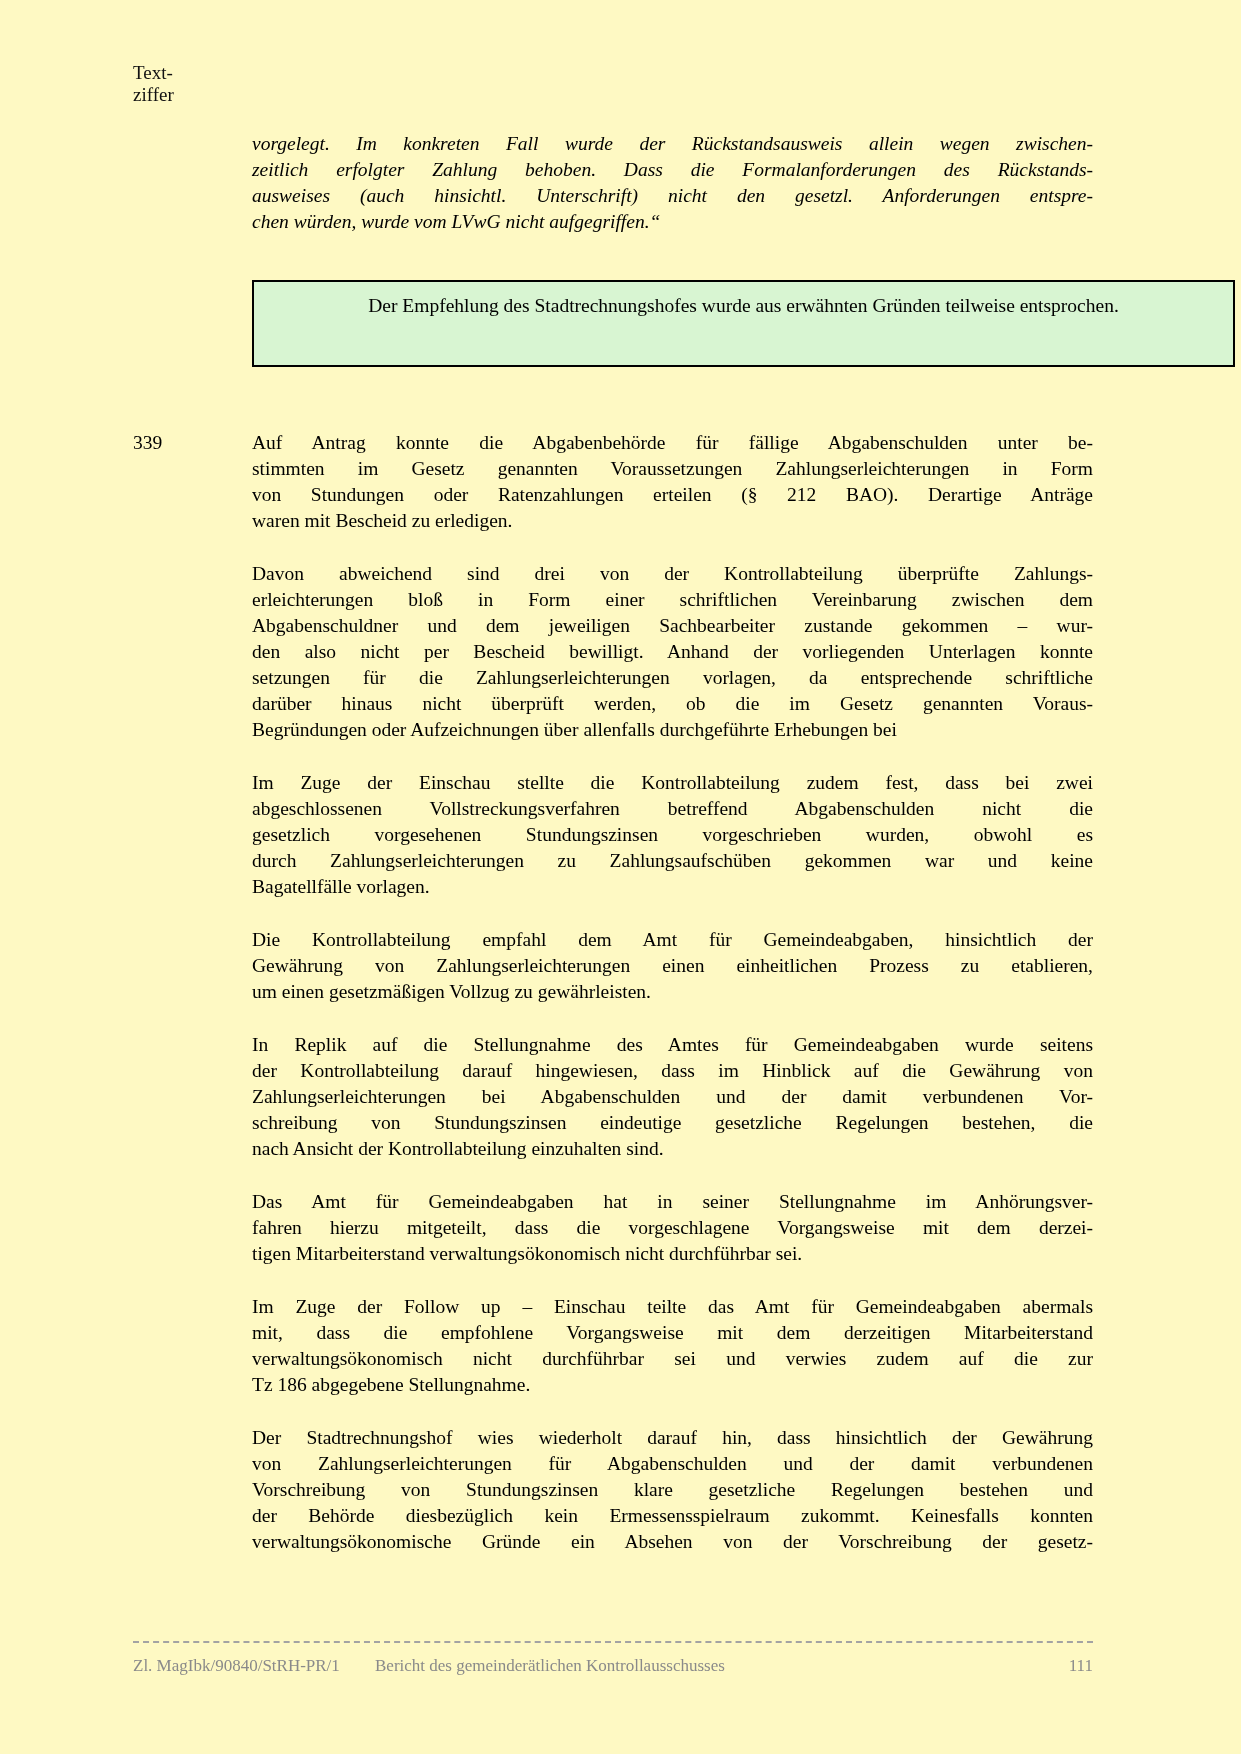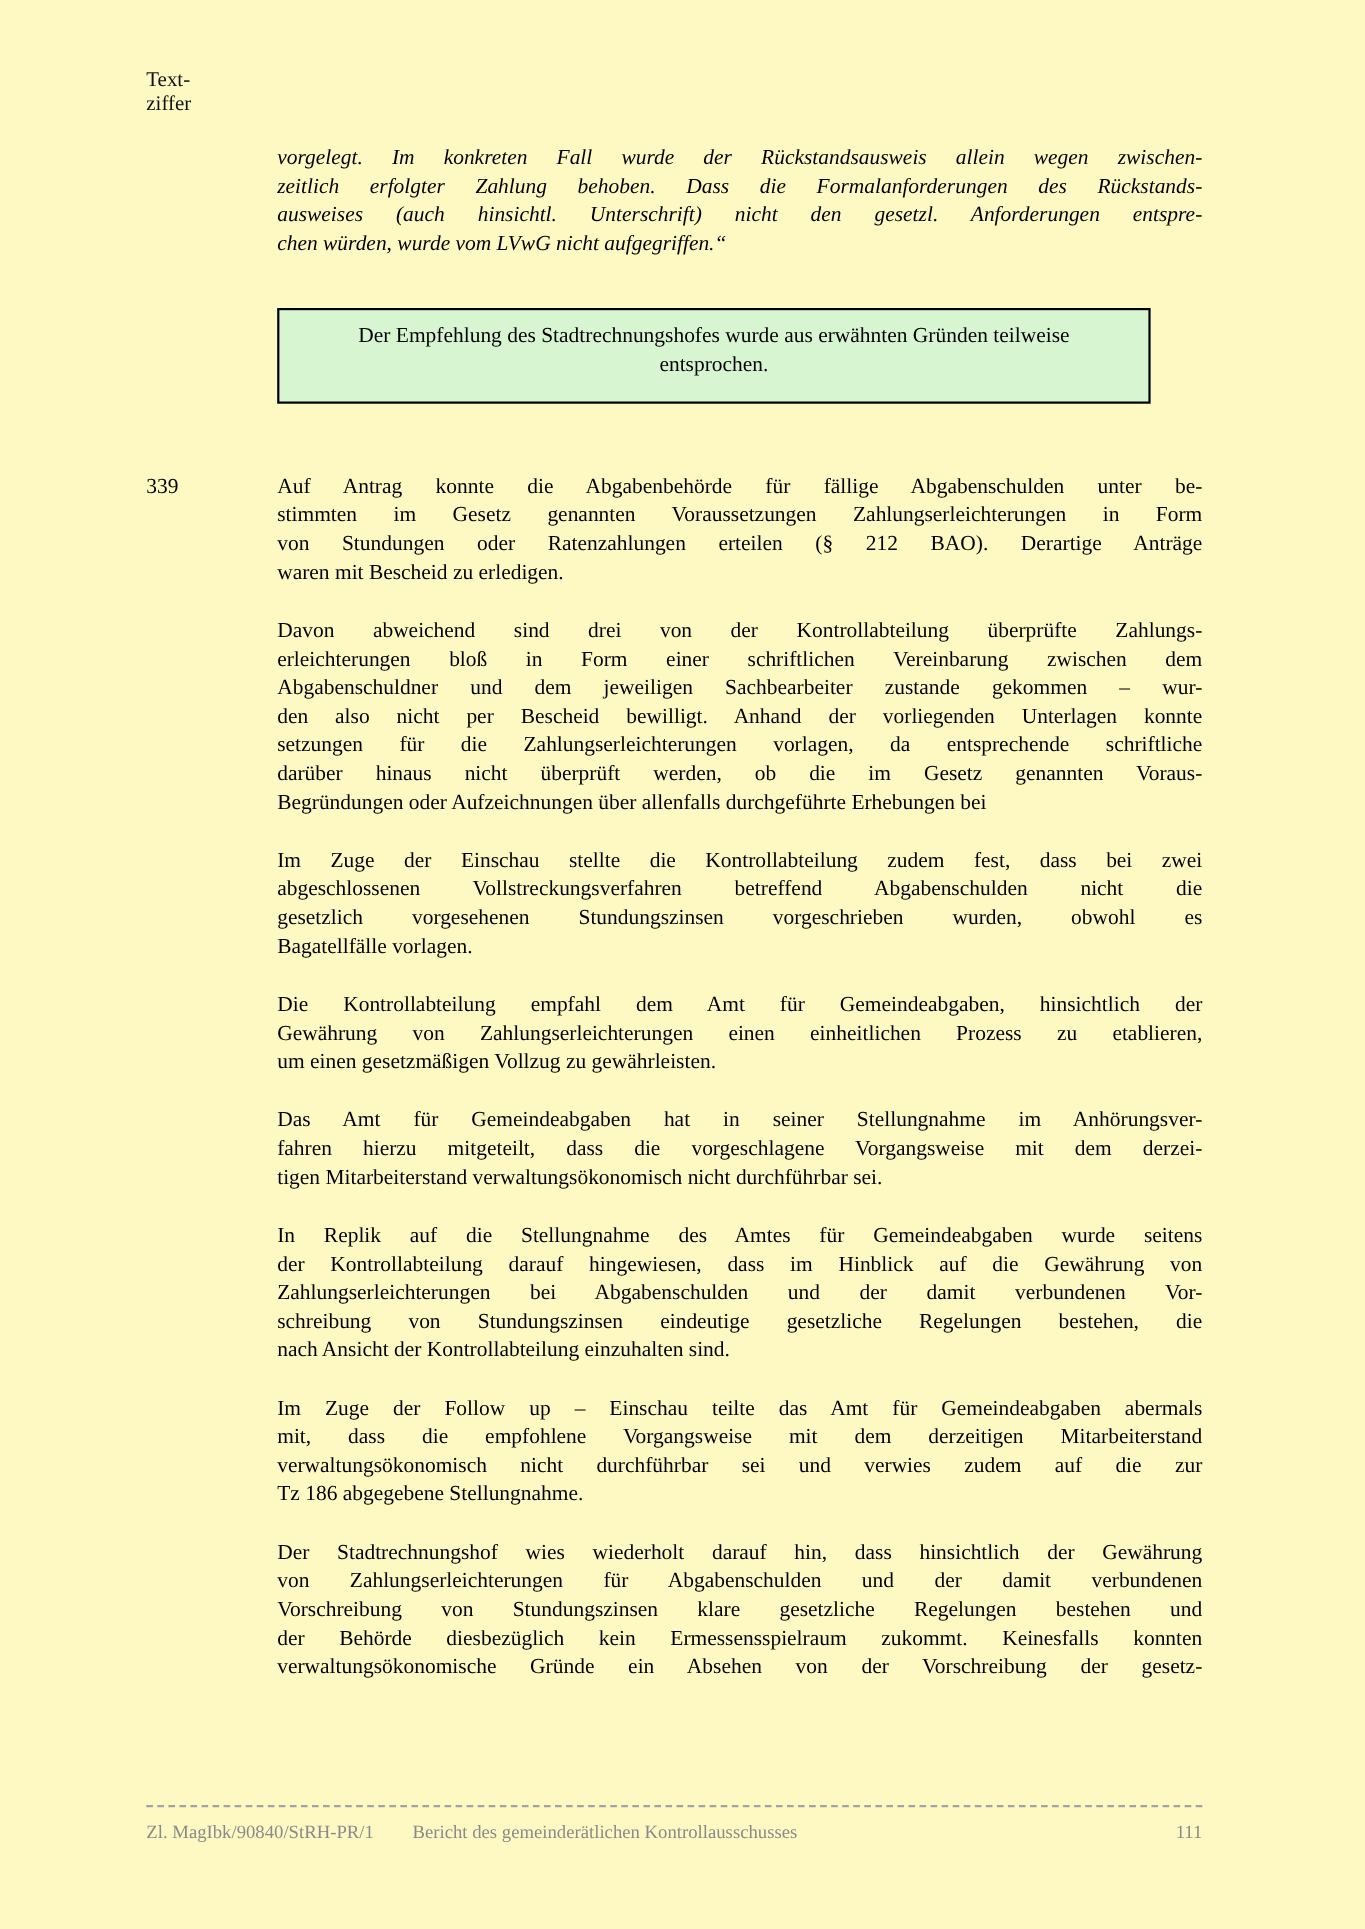--- a/index.html
+++ b/index.html
@@ -28,21 +28,21 @@
     top: 131px;
     width: 841px;
     font-size: 19.5px;
     line-height: 26px;
     font-style: italic;
   }
   .recommendation-box {
     position: absolute;
     left: 252px;
     top: 280px;
-    width: 794px;
+    width: 983px;
     min-height: 87px;
     box-sizing: border-box;
     border: 2px solid #000000;
     background: #d8f5d2;
     padding: 11px 28px 18px 28px;
     font-size: 19.5px;
     line-height: 26px;
     text-align: center;
   }
   .section-number {
@@ -129,38 +129,39 @@
         <div>Abgabenschuldner und dem jeweiligen Sachbearbeiter zustande gekommen – wur-</div>
         <div>den also nicht per Bescheid bewilligt. Anhand der vorliegenden Unterlagen konnte</div>
         <div>setzungen für die Zahlungserleichterungen vorlagen, da entsprechende schriftliche</div>
         <div>darüber hinaus nicht überprüft werden, ob die im Gesetz genannten Voraus-</div>
         <div>Begründungen oder Aufzeichnungen über allenfalls durchgeführte Erhebungen bei</div>
       </div>
     <div class="para">
         <div>Im Zuge der Einschau stellte die Kontrollabteilung zudem fest, dass bei zwei</div>
         <div>abgeschlossenen Vollstreckungsverfahren betreffend Abgabenschulden nicht die</div>
         <div>gesetzlich vorgesehenen Stundungszinsen vorgeschrieben wurden, obwohl es</div>
+        <div>durch Zahlungserleichterungen zu Zahlungsaufschüben gekommen war und keine</div>
         <div>Bagatellfälle vorlagen.</div>
       </div>
     <div class="para">
         <div>Die Kontrollabteilung empfahl dem Amt für Gemeindeabgaben, hinsichtlich der</div>
         <div>Gewährung von Zahlungserleichterungen einen einheitlichen Prozess zu etablieren,</div>
         <div>um einen gesetzmäßigen Vollzug zu gewährleisten.</div>
       </div>
     <div class="para">
-        <div>Das Amt für Gemeindeabgaben hat in seiner Stellungnahme im Anhörungsver-</div>
-        <div>fahren hierzu mitgeteilt, dass die vorgeschlagene Vorgangsweise mit dem derzei-</div>
-        <div>tigen Mitarbeiterstand verwaltungsökonomisch nicht durchführbar sei.</div>
-      </div>
-    <div class="para">
         <div>In Replik auf die Stellungnahme des Amtes für Gemeindeabgaben wurde seitens</div>
         <div>der Kontrollabteilung darauf hingewiesen, dass im Hinblick auf die Gewährung von</div>
         <div>Zahlungserleichterungen bei Abgabenschulden und der damit verbundenen Vor-</div>
         <div>schreibung von Stundungszinsen eindeutige gesetzliche Regelungen bestehen, die</div>
         <div>nach Ansicht der Kontrollabteilung einzuhalten sind.</div>
+      </div>
+    <div class="para">
+        <div>Das Amt für Gemeindeabgaben hat in seiner Stellungnahme im Anhörungsver-</div>
+        <div>fahren hierzu mitgeteilt, dass die vorgeschlagene Vorgangsweise mit dem derzei-</div>
+        <div>tigen Mitarbeiterstand verwaltungsökonomisch nicht durchführbar sei.</div>
       </div>
     <div class="para">
         <div>Im Zuge der Follow up – Einschau teilte das Amt für Gemeindeabgaben abermals</div>
         <div>mit, dass die empfohlene Vorgangsweise mit dem derzeitigen Mitarbeiterstand</div>
         <div>verwaltungsökonomisch nicht durchführbar sei und verwies zudem auf die zur</div>
         <div>Tz 186 abgegebene Stellungnahme.</div>
       </div>
     <div class="para continued">
         <div>Der Stadtrechnungshof wies wiederholt darauf hin, dass hinsichtlich der Gewährung</div>
         <div>von Zahlungserleichterungen für Abgabenschulden und der damit verbundenen</div>

